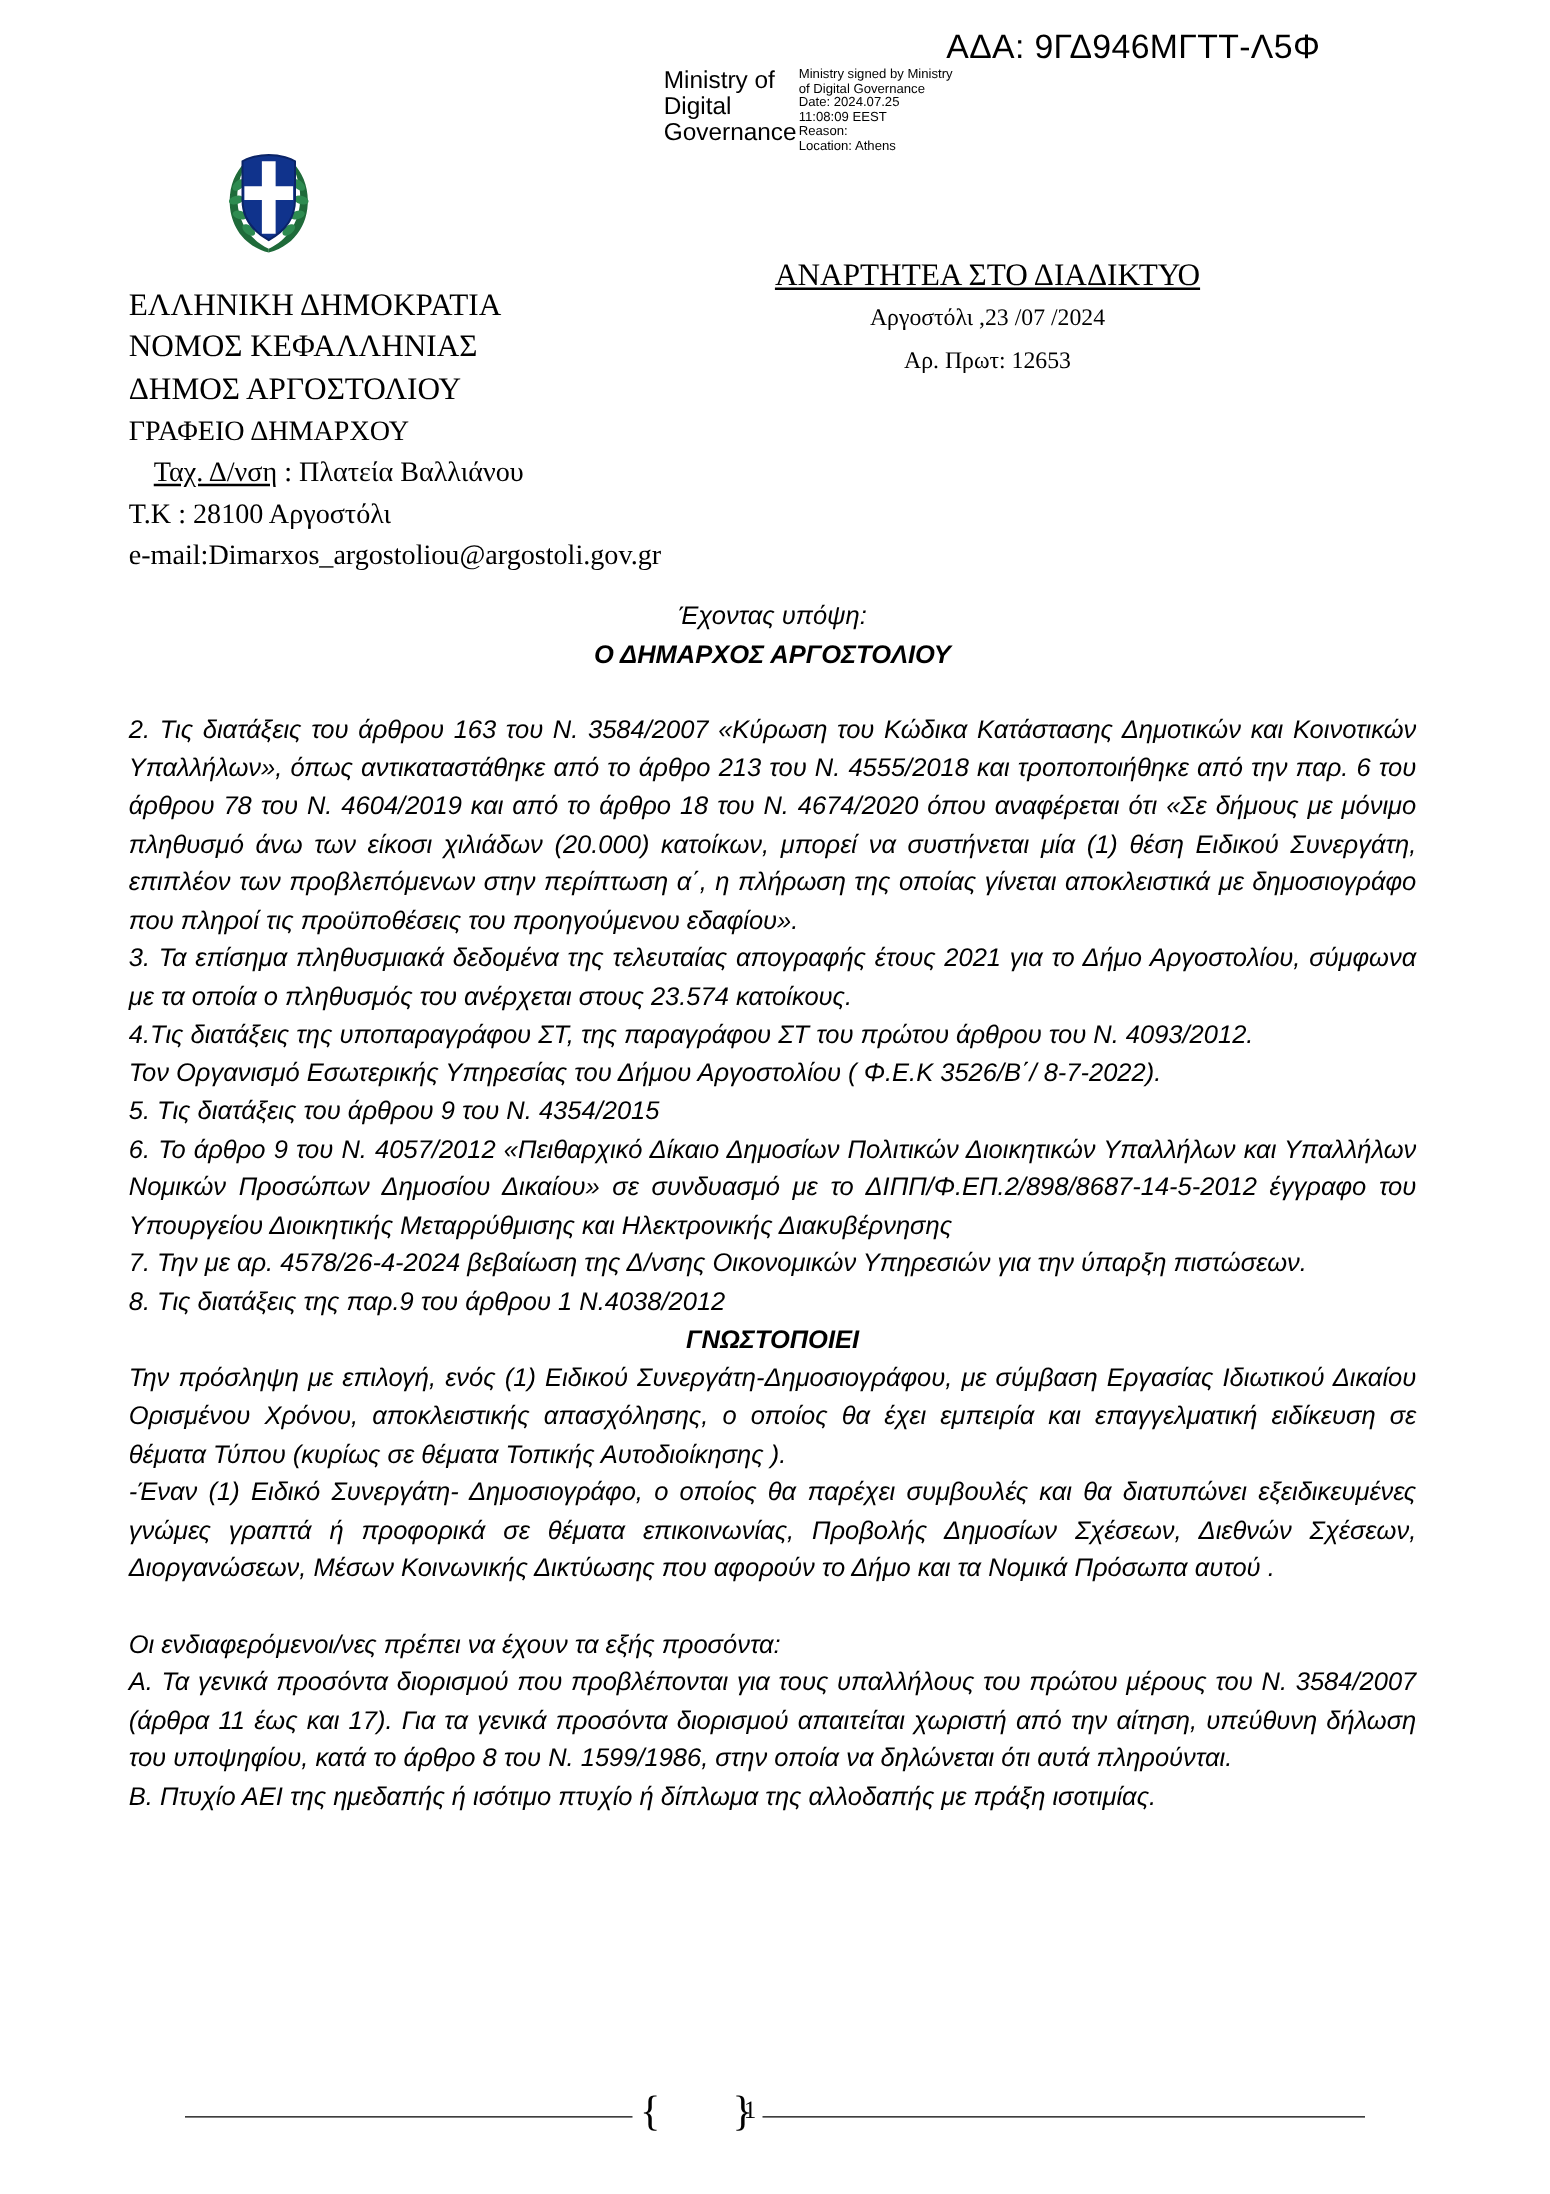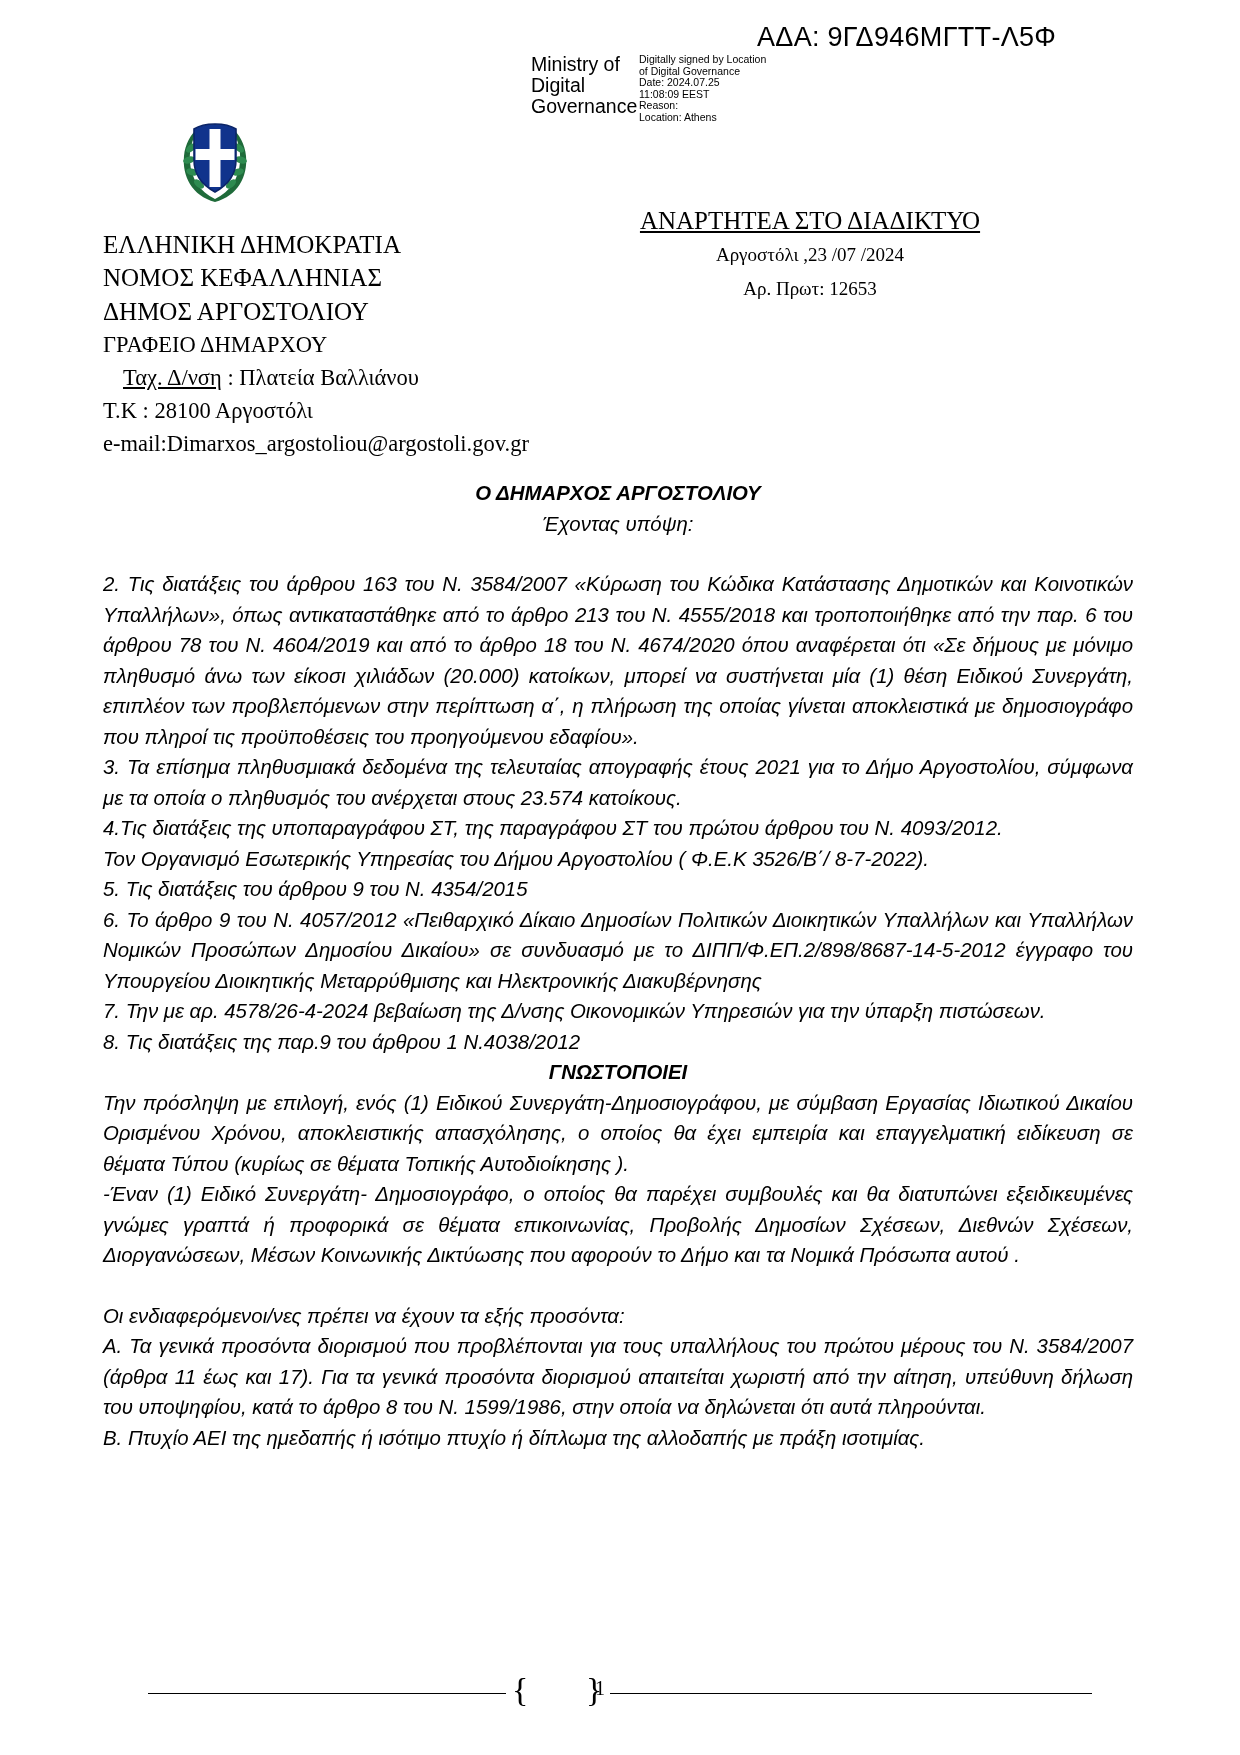--- a/index.html
+++ b/index.html
@@ -85,21 +85,21 @@
   .lh-line.sm {
     font-size: 22.5px;
     line-height: 33px;
   }
   .lh-line .u { text-decoration: underline; margin-left: 20px; }
 
   
   .rightcol {
     position: absolute;
     top: 204px;
-    left: 600px;
+    left: 580px;
     width: 420px;
     text-align: center;
   }
   .rh-title {
     font-size: 25px;
     line-height: 34px;
     text-decoration: underline;
     white-space: nowrap;
   }
   .rh-line {
@@ -166,21 +166,21 @@
 </style>
 </head>
 <body>
 
 <div class="page">
 
   <div class="top-band">
     <div class="ada-code">ΑΔΑ: 9ΓΔ946ΜΓΤΤ-Λ5Φ</div>
     <div class="sig-title">Ministry of Digital Governance</div>
     <div class="sig-meta">
-      <div>Digitally signed by Location</div>
+      <div>Ministry signed by Ministry</div>
       <div>of Digital Governance</div>
       <div>Date: 2024.07.25</div>
       <div>11:08:09 EEST</div>
       <div>Reason:</div>
       <div>Location: Athens</div>
     </div>
   </div>
 
   <div class="emblem">
     <svg viewBox="0 0 78 86" width="78" height="86" xmlns="http://www.w3.org/2000/svg">
@@ -220,22 +220,22 @@
   </div>
 
   <div class="rightcol">
     <div class="rh-title">ΑΝΑΡΤΗΤΕΑ ΣΤΟ ΔΙΑΔΙΚΤΥΟ</div>
     <div class="rh-line">Αργοστόλι ,23 /07 /2024</div>
     <div class="rh-line">Αρ. Πρωτ: 12653</div>
   </div>
 
   <div class="body">
 
+    <p class="center">Έχοντας υπόψη:</p>
     <p class="center b">Ο ΔΗΜΑΡΧΟΣ ΑΡΓΟΣΤΟΛΙΟΥ</p>
-    <p class="center">Έχοντας υπόψη:</p>
 
     <div class="gap-md"></div>
 
     <p class="just">2. Τις διατάξεις του άρθρου 163   του Ν. 3584/2007 «Κύρωση του Κώδικα Κατάστασης Δημοτικών και Κοινοτικών Υπαλλήλων», όπως αντικαταστάθηκε από το άρθρο 213 του Ν. 4555/2018 και τροποποιήθηκε από την παρ. 6 του άρθρου 78   του Ν. 4604/2019 και από το   άρθρο 18 του Ν. 4674/2020 όπου αναφέρεται ότι «Σε δήμους με μόνιμο πληθυσμό άνω των είκοσι χιλιάδων (20.000) κατοίκων, μπορεί να συστήνεται μία (1) θέση Ειδικού Συνεργάτη, επιπλέον των προβλεπόμενων στην περίπτωση α΄, η πλήρωση της οποίας γίνεται αποκλειστικά με δημοσιογράφο που πληροί τις προϋποθέσεις του προηγούμενου εδαφίου».</p>
     <p class="just">3. Τα επίσημα πληθυσμιακά δεδομένα της τελευταίας απογραφής έτους 2021  για το Δήμο Αργοστολίου, σύμφωνα με τα οποία ο πληθυσμός του ανέρχεται στους 23.574 κατοίκους.</p>
     <p class="left">4.Τις διατάξεις της υποπαραγράφου ΣΤ, της παραγράφου ΣΤ του πρώτου άρθρου του Ν. 4093/2012.</p>
     <p class="left">Τον Οργανισμό Εσωτερικής Υπηρεσίας του Δήμου Αργοστολίου ( Φ.Ε.Κ 3526/Β΄/ 8-7-2022).</p>
     <p class="left">5. Τις διατάξεις του άρθρου 9 του Ν. 4354/2015</p>
     <p class="just">6. Το άρθρο 9 του Ν. 4057/2012 «Πειθαρχικό Δίκαιο Δημοσίων Πολιτικών Διοικητικών Υπαλλήλων και Υπαλλήλων Νομικών Προσώπων Δημοσίου Δικαίου» σε συνδυασμό με το ΔΙΠΠ/Φ.ΕΠ.2/898/8687-14-5-2012 έγγραφο του Υπουργείου Διοικητικής Μεταρρύθμισης και Ηλεκτρονικής Διακυβέρνησης</p>
     <p class="left">7. Την με αρ. 4578/26-4-2024 βεβαίωση της Δ/νσης Οικονομικών Υπηρεσιών για την ύπαρξη  πιστώσεων.</p>

